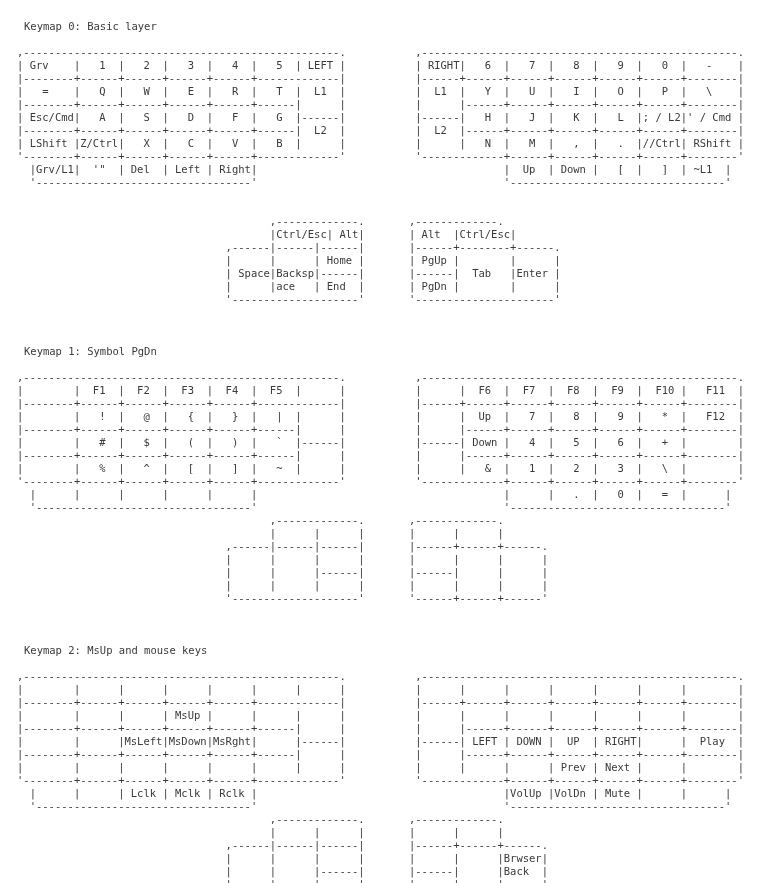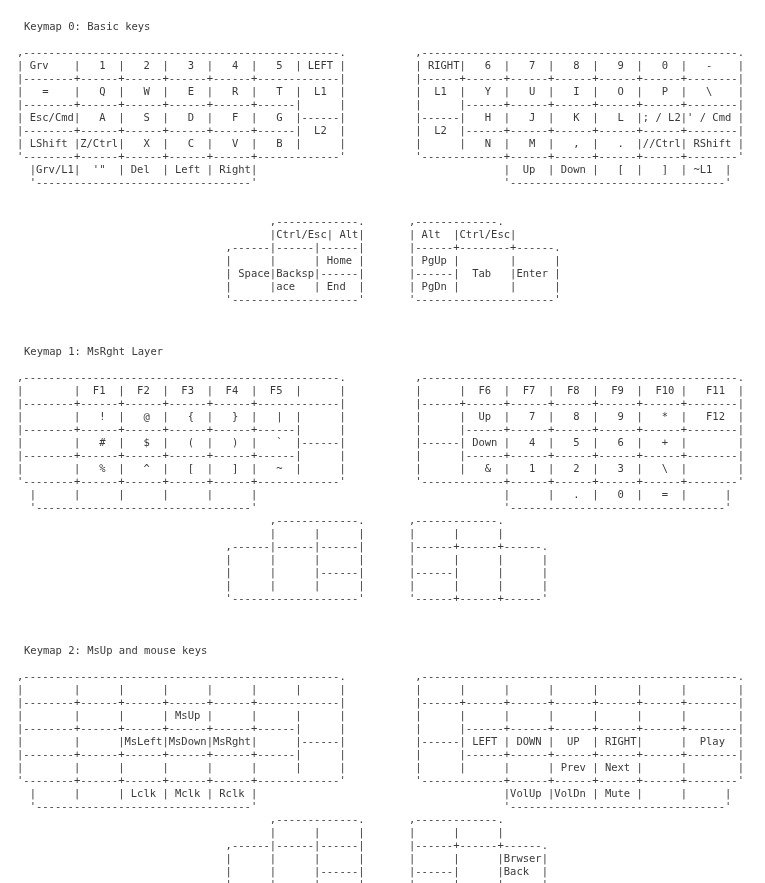--- a/index.html
+++ b/index.html
@@ -25,21 +25,21 @@
   pre.title{padding-left:7px;margin-bottom:13px;}
   section.keymap-section + section.keymap-section{margin-top:39px;}
   section.keymap-section:nth-of-type(3){margin-top:0;}
 </style>
 </head>
 <body>
 
 <main>
 
   <section class="keymap-section">
-    <pre class="title">Keymap 0: Basic keys</pre>
+    <pre class="title">Keymap 0: Basic layer</pre>
     <pre class="art">,--------------------------------------------------.           ,--------------------------------------------------.
 | Grv    |   1  |   2  |   3  |   4  |   5  | LEFT |           | RIGHT|   6  |   7  |   8  |   9  |   0  |   -    |
 |--------+------+------+------+------+-------------|           |------+------+------+------+------+------+--------|
 |   =    |   Q  |   W  |   E  |   R  |   T  |  L1  |           |  L1  |   Y  |   U  |   I  |   O  |   P  |   \    |
 |--------+------+------+------+------+------|      |           |      |------+------+------+------+------+--------|
 | Esc/Cmd|   A  |   S  |   D  |   F  |   G  |------|           |------|   H  |   J  |   K  |   L  |; / L2|' / Cmd |
 |--------+------+------+------+------+------|  L2  |           |  L2  |------+------+------+------+------+--------|
 | LShift |Z/Ctrl|   X  |   C  |   V  |   B  |      |           |      |   N  |   M  |   ,  |   .  |//Ctrl| RShift |
 '--------+------+------+------+------+-------------'           '-------------+------+------+------+------+--------'
   |Grv/L1|  '"  | Del  | Left | Right|                                       |  Up  | Down |   [  |   ]  | ~L1  |
@@ -49,21 +49,21 @@
                                         ,-------------.       ,-------------.
                                         |Ctrl/Esc| Alt|       | Alt  |Ctrl/Esc|
                                  ,------|------|------|       |------+--------+------.
                                  |      |      | Home |       | PgUp |        |      |
                                  | Space|Backsp|------|       |------|  Tab   |Enter |
                                  |      |ace   | End  |       | PgDn |        |      |
                                  '--------------------'       '----------------------'</pre>
   </section>
 
   <section class="keymap-section">
-    <pre class="title">Keymap 1: MsRght Layer</pre>
+    <pre class="title">Keymap 1: Symbol PgDn</pre>
     <pre class="art">,--------------------------------------------------.           ,--------------------------------------------------.
 |        |  F1  |  F2  |  F3  |  F4  |  F5  |      |           |      |  F6  |  F7  |  F8  |  F9  |  F10 |   F11  |
 |--------+------+------+------+------+-------------|           |------+------+------+------+------+------+--------|
 |        |   !  |   @  |   {  |   }  |   |  |      |           |      |  Up  |   7  |   8  |   9  |   *  |   F12  |
 |--------+------+------+------+------+------|      |           |      |------+------+------+------+------+--------|
 |        |   #  |   $  |   (  |   )  |   `  |------|           |------| Down |   4  |   5  |   6  |   +  |        |
 |--------+------+------+------+------+------|      |           |      |------+------+------+------+------+--------|
 |        |   %  |   ^  |   [  |   ]  |   ~  |      |           |      |   &amp;  |   1  |   2  |   3  |   \  |        |
 '--------+------+------+------+------+-------------'           '-------------+------+------+------+------+--------'
   |      |      |      |      |      |                                       |      |   .  |   0  |   =  |      |

